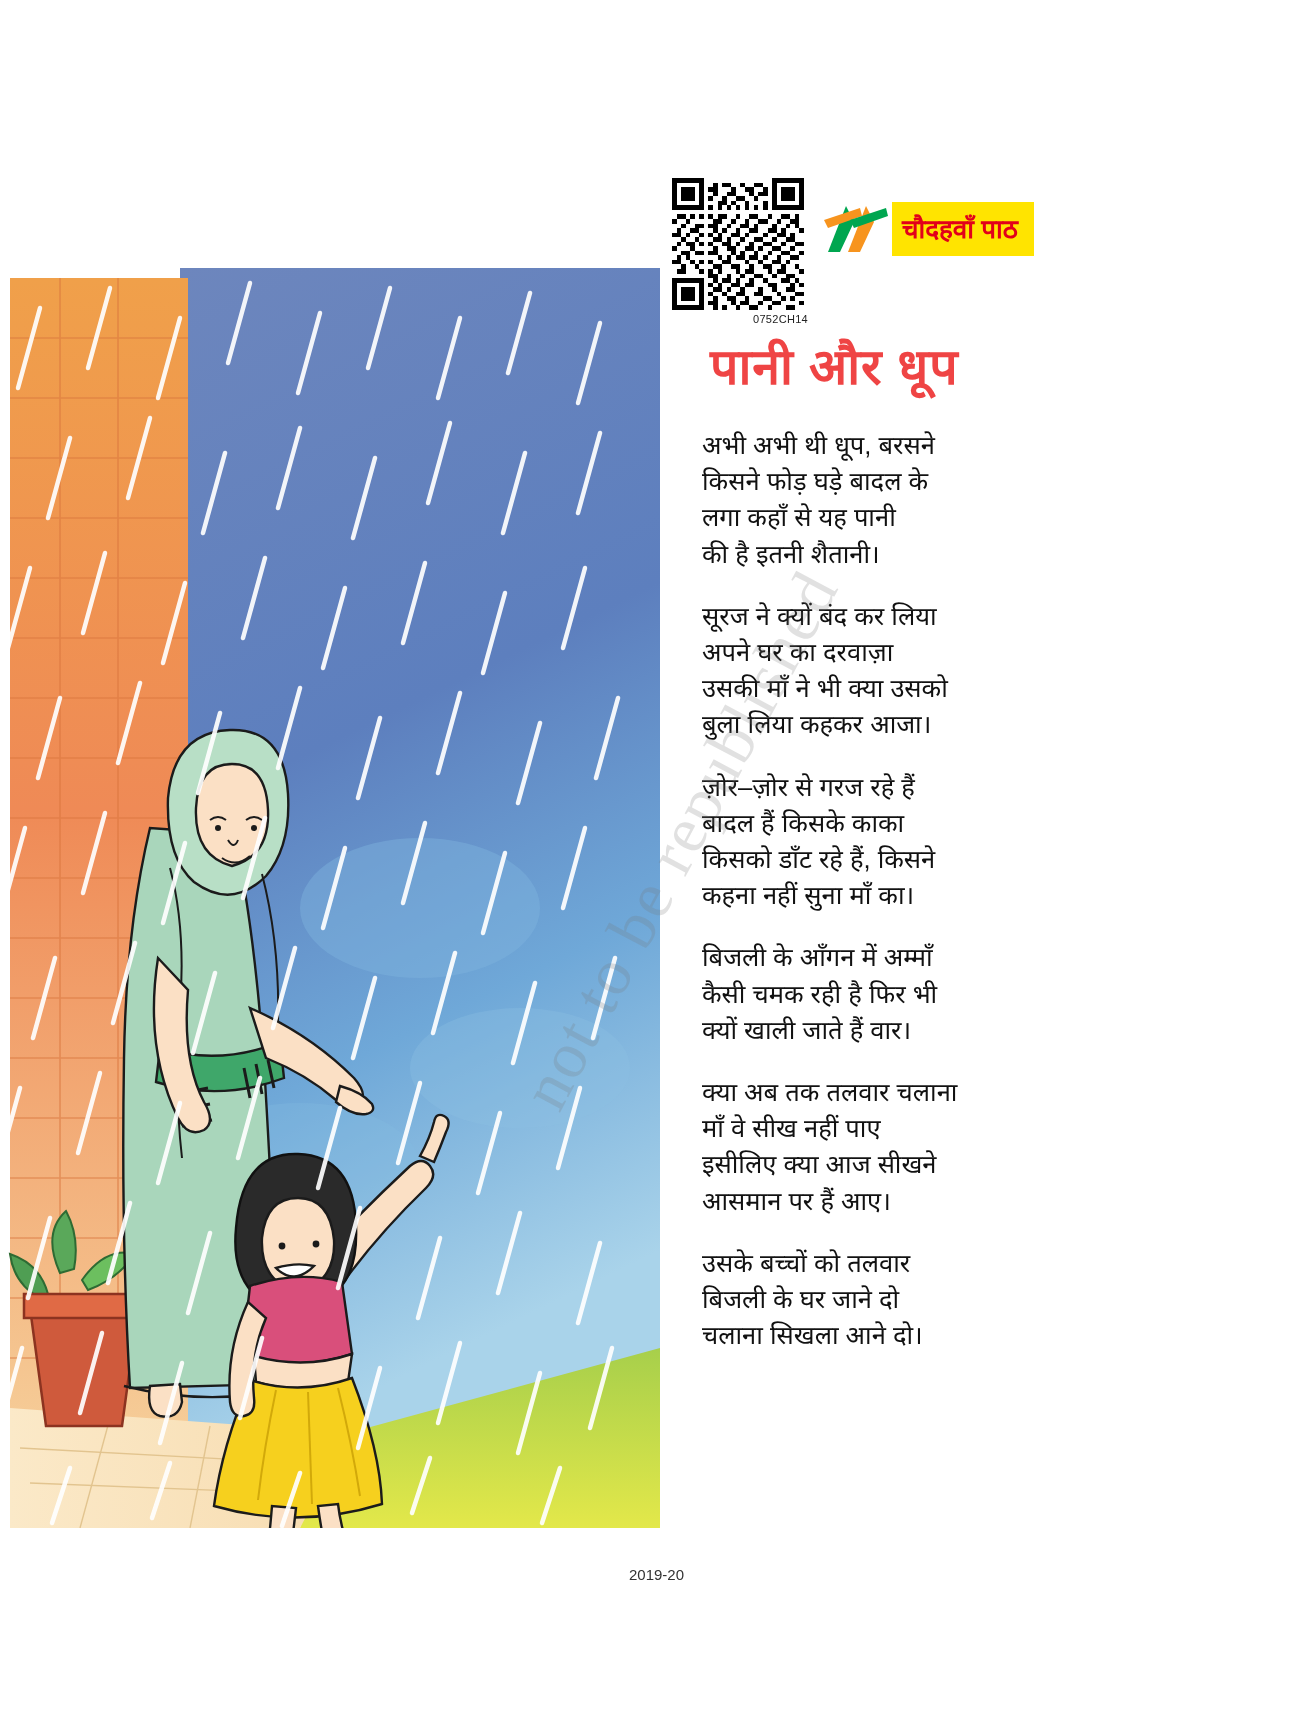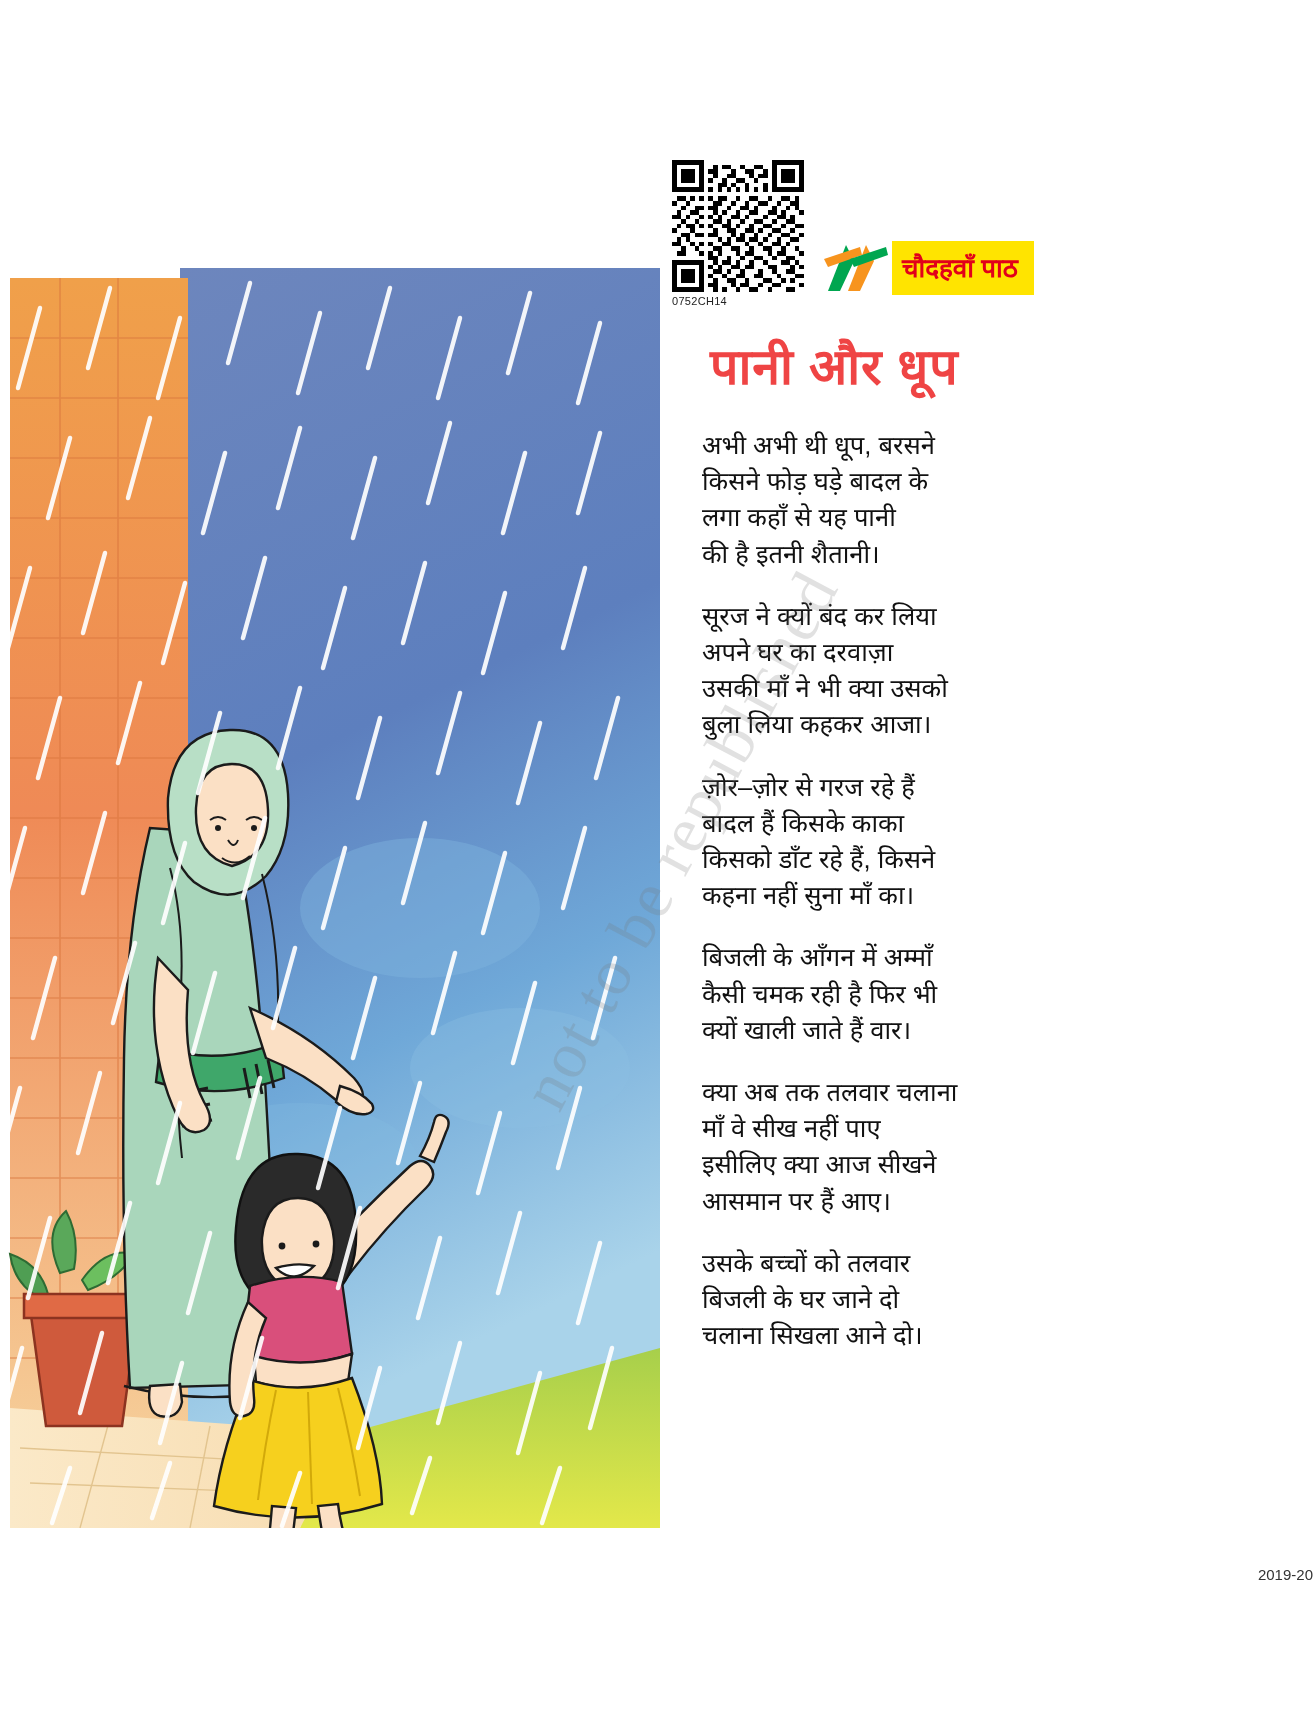--- a/index.html
+++ b/index.html
@@ -35,22 +35,23 @@
   }
 
   .head-row {
     position: relative;
     height: 160px;
   }
 
   .qr-wrap {
     position: absolute;
     left: 0;
-    top: 0;
+    top: 18px;
     width: 136px;
+    text-align: right;
   }
   .qr-code {
     width: 132px;
     height: 132px;
     display: block;
     image-rendering: pixelated;
   }
   .qr-code-label {
     font-family: "Liberation Sans", sans-serif;
     font-size: 11px;
@@ -59,21 +60,20 @@
     margin-top: 3px;
   }
 
   .chapter-badge {
     position: absolute;
     left: 148px;
     top: 42px;
     display: flex;
     align-items: flex-end;
     height: 54px;
-    margin-top: 39px;
   }
   .chapter-mark {
     width: 72px;
     height: 54px;
     position: relative;
   }
   .chapter-label {
     background: #ffe400;
     color: #e2001a;
     font-family: "Liberation Sans", sans-serif;
@@ -129,21 +129,21 @@
     align-items: center;
     justify-content: center;
   }
 
   
   .footer-year {
     position: absolute;
     left: 0;
     right: 0;
     top: 1566px;
-    text-align: right;
+    text-align: center;
     font-family: "Liberation Sans", sans-serif;
     font-size: 15px;
     color: #333;
   }
 </style>
 </head>
 <body>
 
 <div class="illustration">
   <svg class="illus-svg" width="660" height="1260" viewBox="0 0 660 1260" xmlns="http://www.w3.org/2000/svg">

